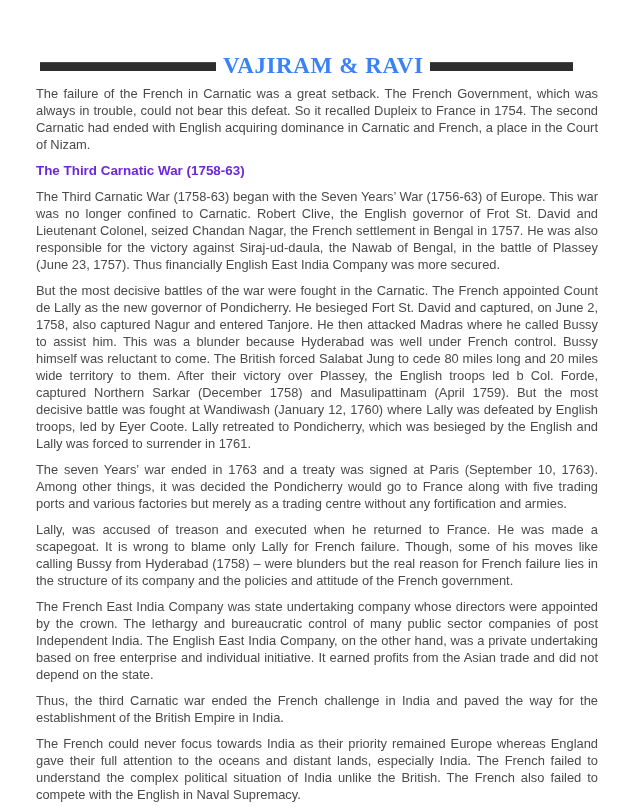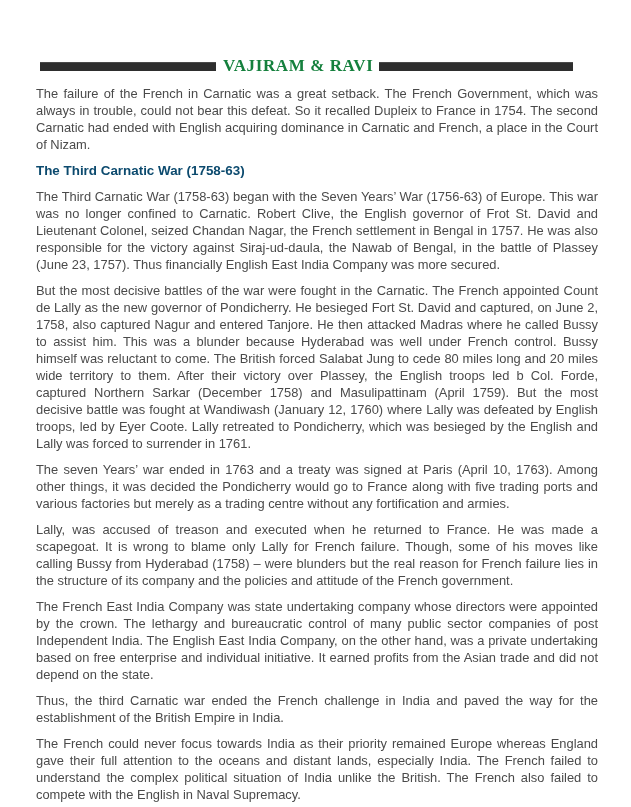--- a/index.html
+++ b/index.html
@@ -26,63 +26,63 @@
   .rule {
     height: 9px;
     background: #2e2e2e;
     box-shadow: inset 0 1px 0 #4a4a4a;
   }
   .rule.left  { width: 176px; margin-right: 7px; }
   .rule.right { flex: 1; margin-left: 6px; }
   .brand-title {
     font-family: "Liberation Serif", "DejaVu Serif", serif;
     font-weight: bold;
-    font-size: 17px;
+    font-size: 23px;
     letter-spacing: 0.6px;
-    color: #15803d;
+    color: #3b82f6;
     white-space: nowrap;
     line-height: 18px;
   }
   .content {
     position: absolute;
     left: 36px;
     top: 85px;
     width: 562px;
     color: #4a4a4a;
     font-size: 12.9px;
     line-height: 17px;
   }
   .content p {
     margin: 0 0 9px 0;
     text-align: justify;
   }
   .content h2 {
     font-size: 13.4px;
     line-height: 17px;
     font-weight: bold;
-    color: #0c4a6e;
+    color: #6d28d9;
     margin: 0 0 9px 0;
   }
 </style>
 </head>
 <body>
 
 <div class="page">
 
   <div class="brand-header">
     <span class="rule left"></span>
     <span class="brand-title">VAJIRAM &amp; RAVI</span>
     <span class="rule right"></span>
   </div>
 
   <div class="content">
     <p>The failure of the French in Carnatic was a great setback. The French Government, which was always in trouble, could not bear this defeat. So it recalled Dupleix to France in 1754. The second Carnatic had ended with English acquiring dominance in Carnatic and French, a place in the Court of Nizam.</p>
     <h2>The Third Carnatic War (1758-63)</h2>
     <p>The Third Carnatic War (1758-63) began with the Seven Years’ War (1756-63) of Europe. This war was no longer confined to Carnatic. Robert Clive, the English governor of Frot St. David and Lieutenant Colonel, seized Chandan Nagar, the French settlement in Bengal in 1757. He was also responsible for the victory against Siraj-ud-daula, the Nawab of Bengal, in the battle of Plassey (June 23, 1757). Thus financially English East India Company was more secured.</p>
     <p>But the most decisive battles of the war were fought in the Carnatic. The French appointed Count de Lally as the new governor of Pondicherry. He besieged Fort St. David and captured, on June 2, 1758, also captured Nagur and entered Tanjore. He then attacked Madras where he called Bussy to assist him. This was a blunder because Hyderabad was well under French control. Bussy himself was reluctant to come. The British forced Salabat Jung to cede 80 miles long and 20 miles wide territory to them. After their victory over Plassey, the English troops led b Col. Forde, captured Northern Sarkar (December 1758) and Masulipattinam (April 1759). But the most decisive battle was fought at Wandiwash (January 12, 1760) where Lally was defeated by English troops, led by Eyer Coote. Lally retreated to Pondicherry, which was besieged by the English and Lally was forced to surrender in 1761.</p>
-    <p>The seven Years’ war ended in 1763 and a treaty was signed at Paris (April 10, 1763). Among other things, it was decided the Pondicherry would go to France along with five trading ports and various factories but merely as a trading centre without any fortification and armies.</p>
+    <p>The seven Years’ war ended in 1763 and a treaty was signed at Paris (September 10, 1763). Among other things, it was decided the Pondicherry would go to France along with five trading ports and various factories but merely as a trading centre without any fortification and armies.</p>
     <p>Lally, was accused of treason and executed when he returned to France. He was made a scapegoat. It is wrong to blame only Lally for French failure. Though, some of his moves like calling Bussy from Hyderabad (1758) – were blunders but the real reason for French failure lies in the structure of its company and the policies and attitude of the French government.</p>
     <p>The French East India Company was state undertaking company whose directors were appointed by the crown. The lethargy and bureaucratic control of many public sector companies of post Independent India. The English East India Company, on the other hand, was a private undertaking based on free enterprise and individual initiative. It earned profits from the Asian trade and did not depend on the state.</p>
     <p>Thus, the third Carnatic war ended the French challenge in India and paved the way for the establishment of the British Empire in India.</p>
     <p>The French could never focus towards India as their priority remained Europe whereas England gave their full attention to the oceans and distant lands, especially India. The French failed to understand the complex political situation of India unlike the British. The French also failed to compete with the English in Naval Supremacy.</p>
   </div>
 
 </div>
 
 </body></html>

